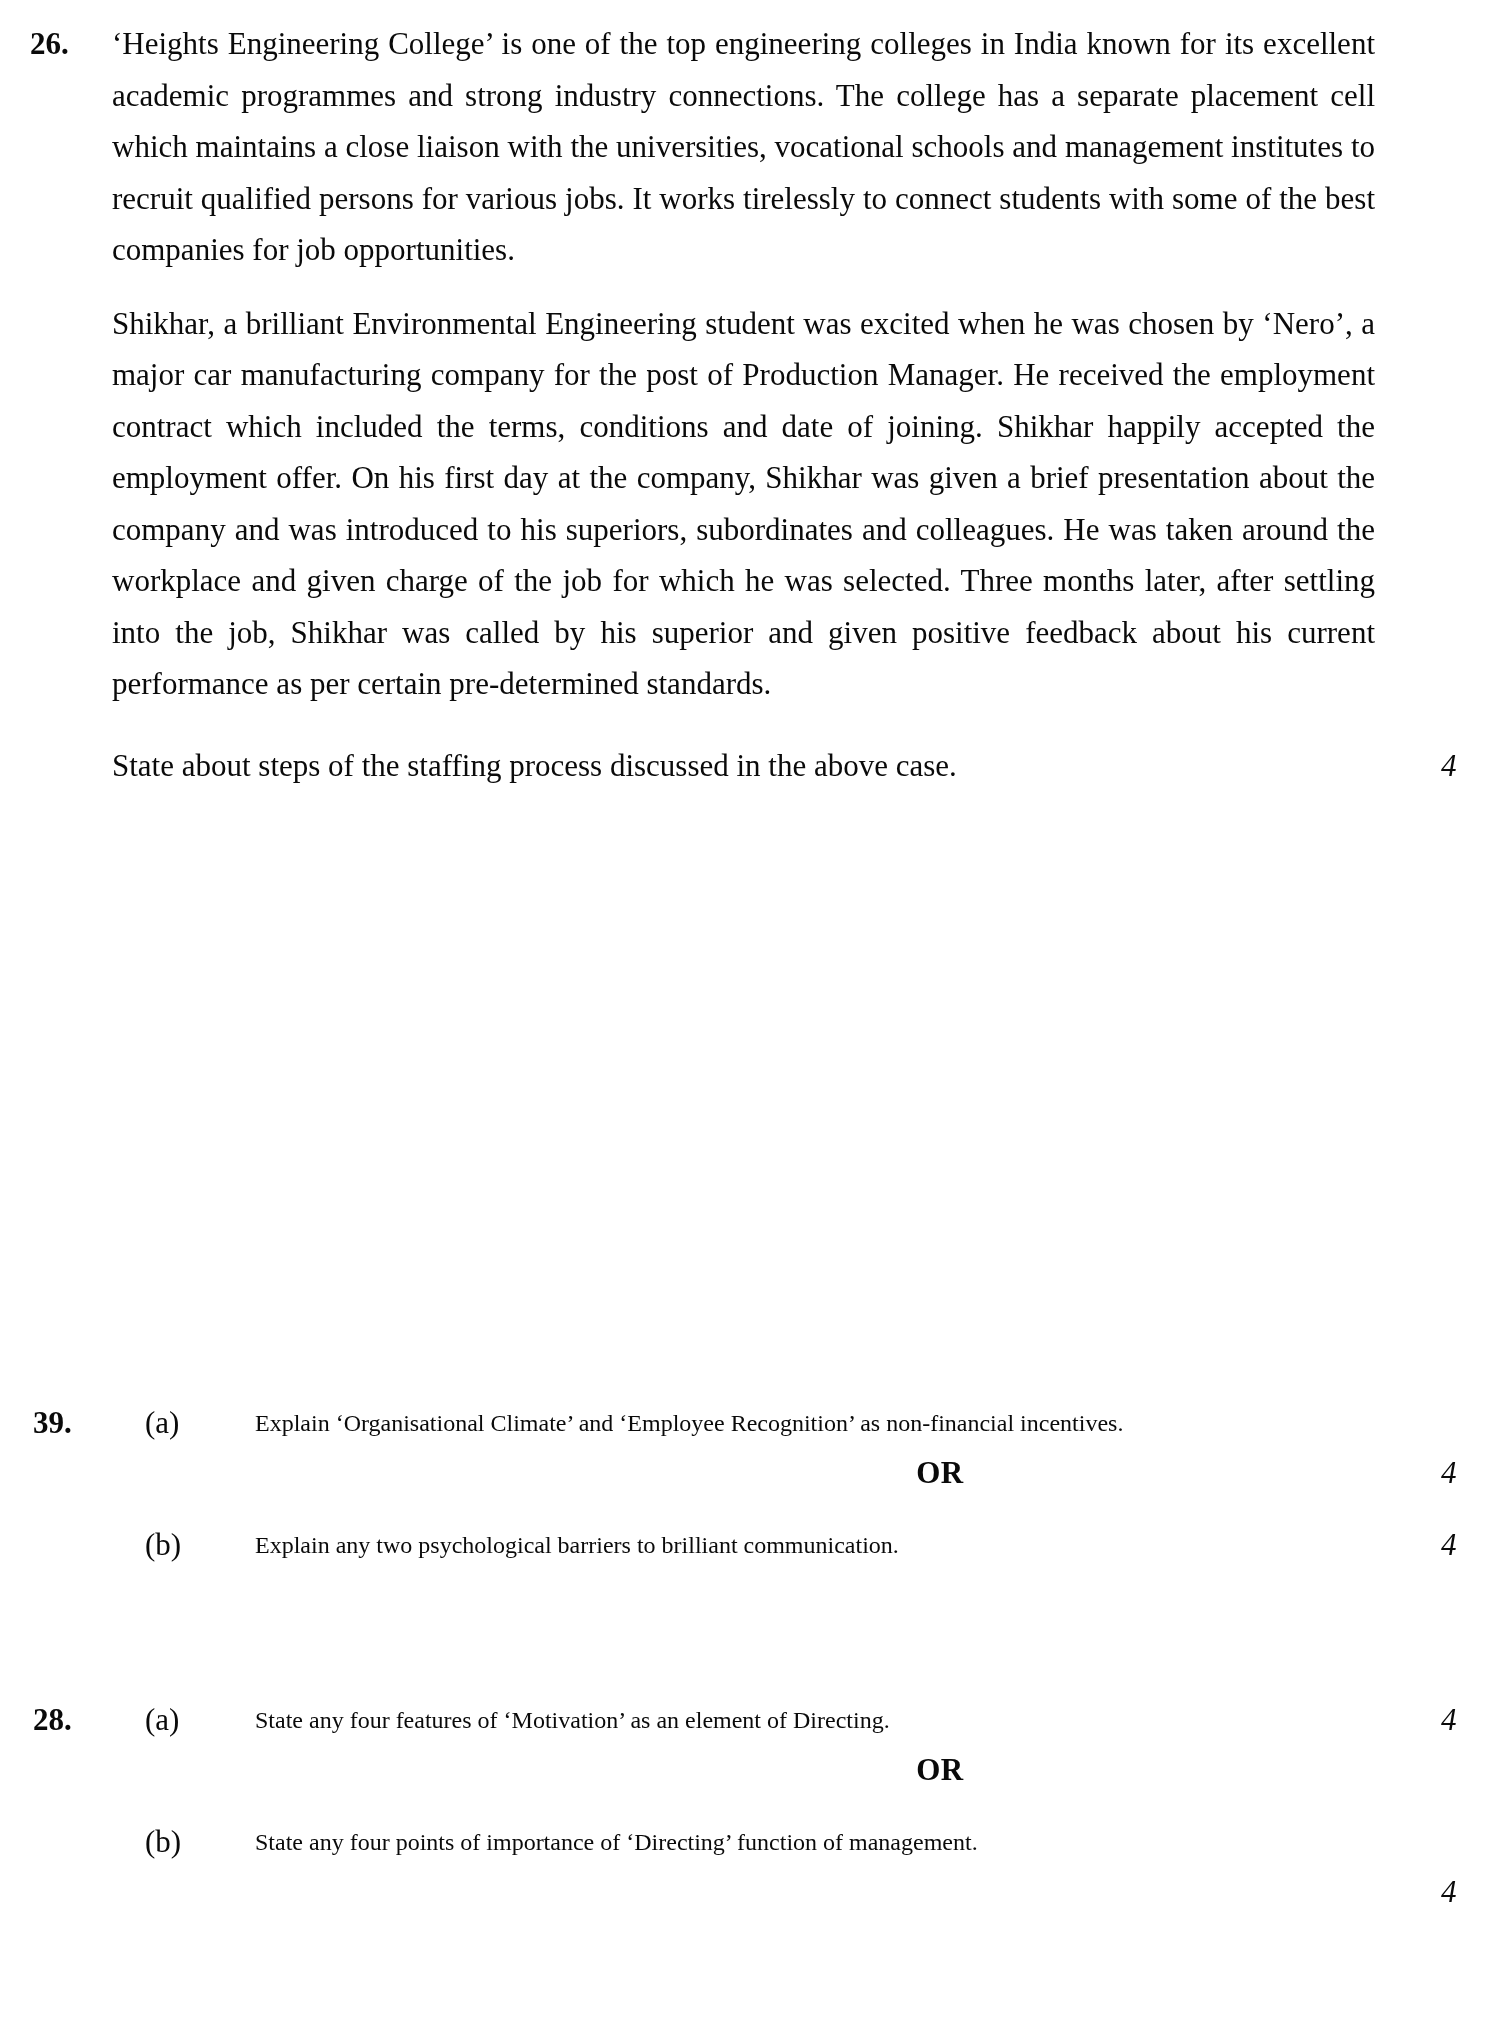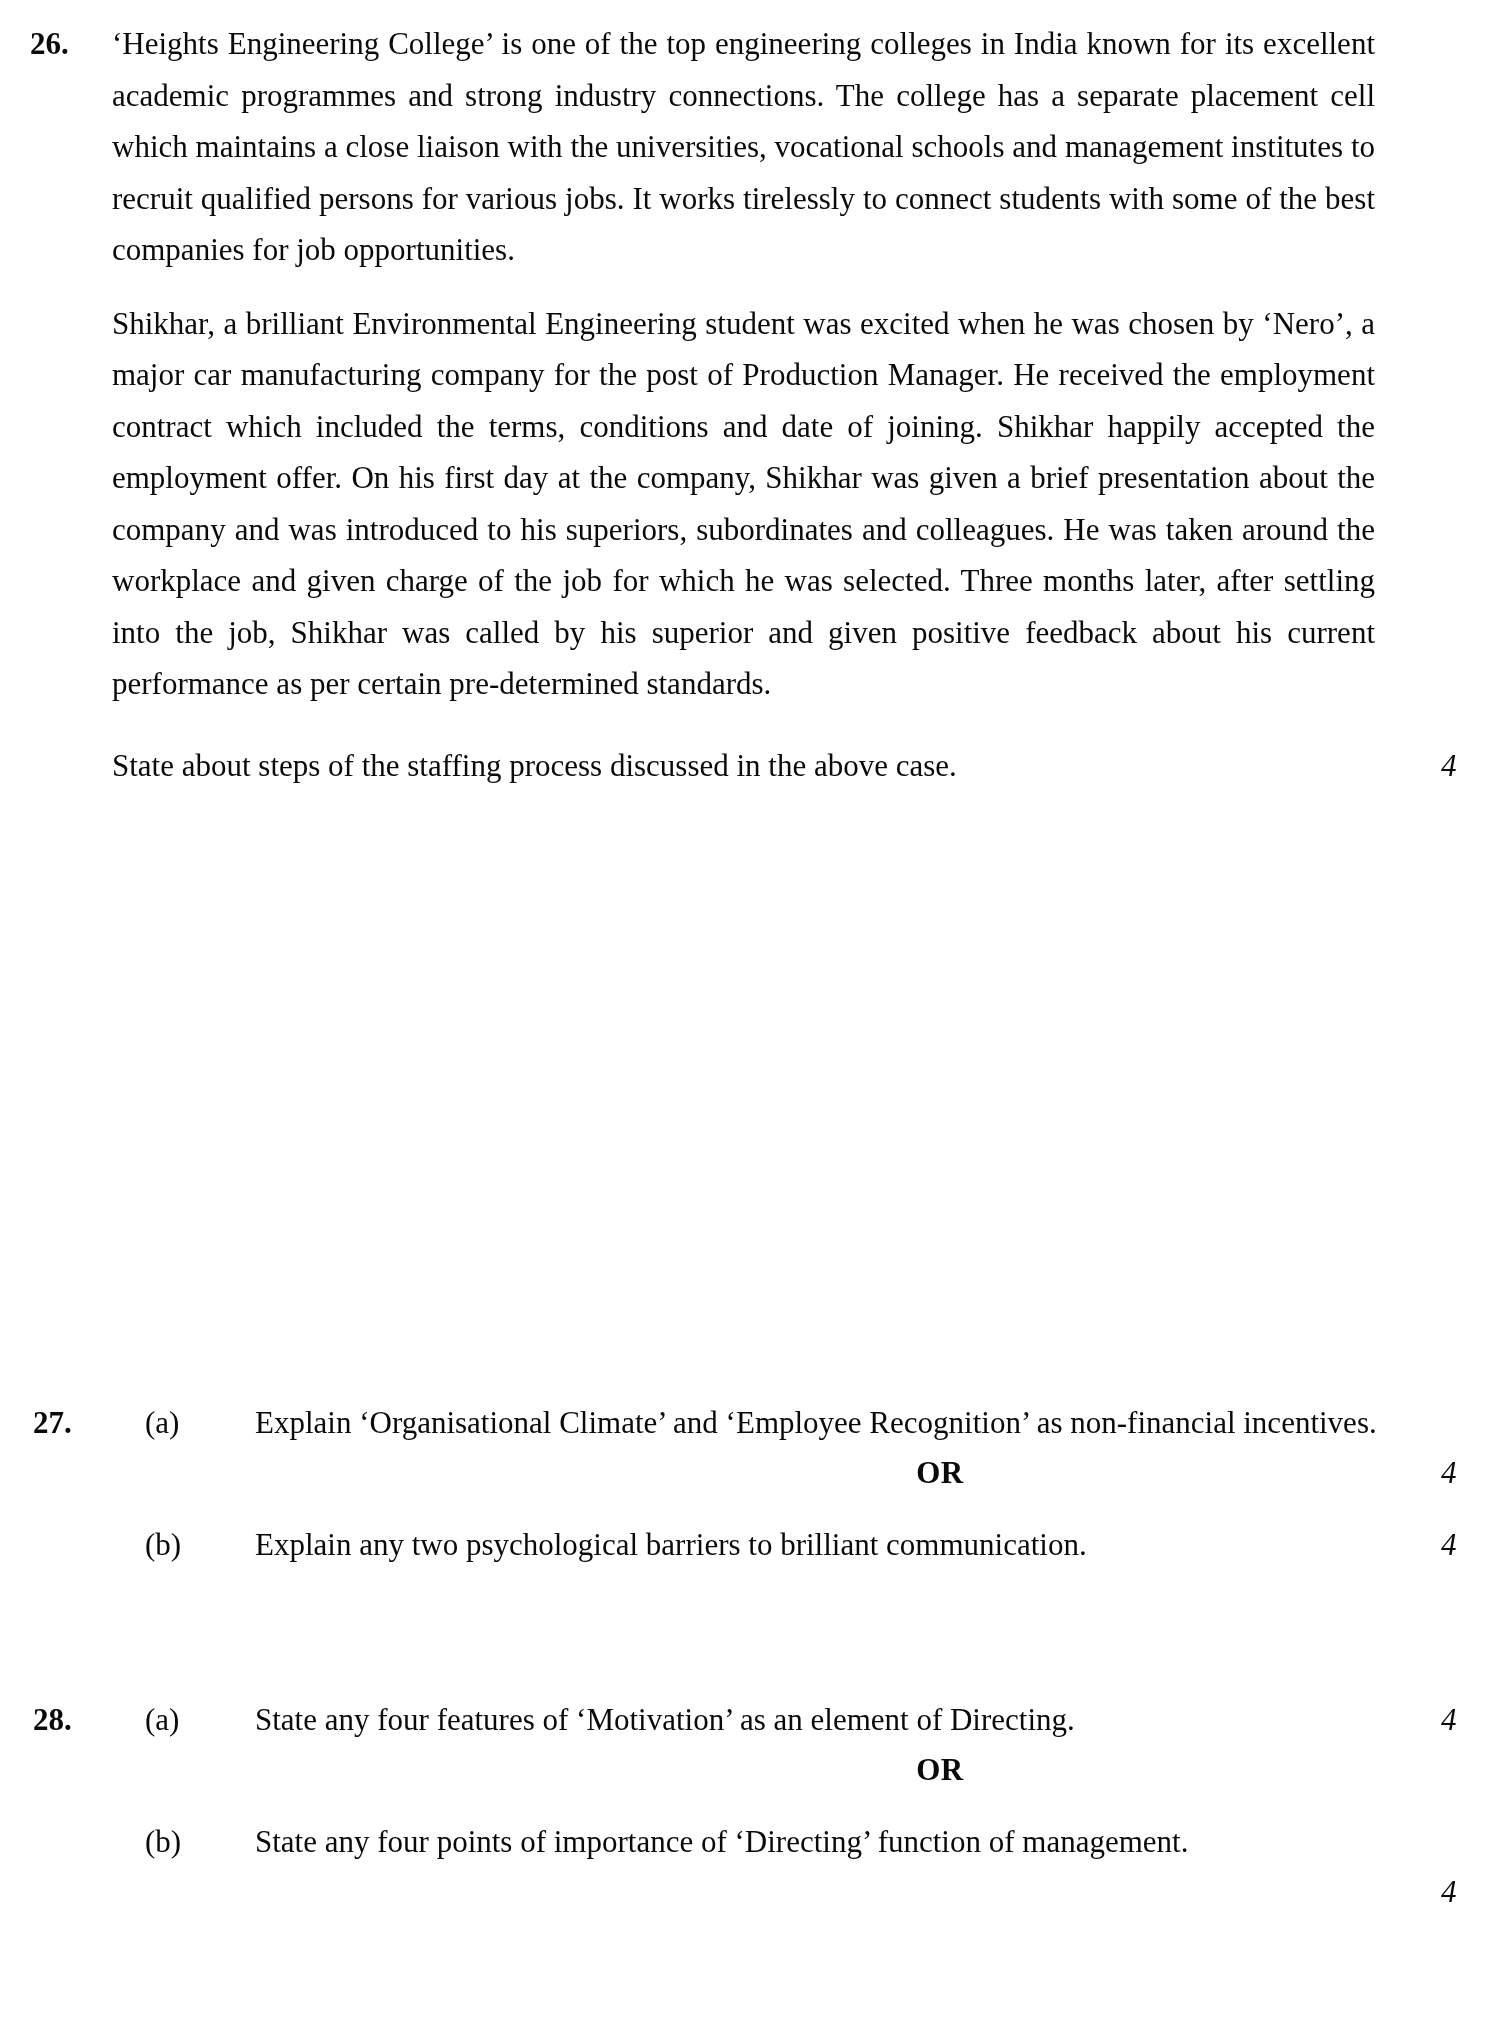--- a/index.html
+++ b/index.html
@@ -116,21 +116,21 @@
     position: absolute;
     left: 145px;
     top: 0;
     font-size: 31px;
     line-height: 50px;
   }
 
   .subtext {
     margin-left: 255px;
     margin-right: 89px;
-    font-size: 31px;
+    font-size: 24px;
     line-height: 50px;
     text-align: justify;
     text-justify: inter-word;
   }
   .subtext.nojust { text-align: left; }
 
   .sub-marks {
     position: absolute;
     font-style: italic;
     font-size: 31px;
@@ -161,21 +161,21 @@
       <p>‘Heights Engineering College’ is one of the top engineering colleges in India known for its excellent academic programmes and strong industry connections. The college has a separate placement cell which maintains a close liaison with the universities, vocational schools and management institutes to recruit qualified persons for various jobs. It works tirelessly to connect students with some of the best companies for job opportunities.</p>
       <p class="para-tight">Shikhar, a brilliant Environmental Engineering student was excited when he was chosen by ‘Nero’, a major car manufacturing company for the post of Production Manager. He received the employment contract which included the terms, conditions and date of joining. Shikhar happily accepted the employment offer. On his first day at the company, Shikhar was given a brief presentation about the company and was introduced to his superiors, subordinates and colleagues. He was taken around the workplace and given charge of the job for which he was selected. Three months later, after settling into the job, Shikhar was called by his superior and given positive feedback about his current performance as per certain pre-determined standards.</p>
       <div class="ask-row">
         <span class="ask-text">State about steps of the staffing process discussed in the above case.</span>
         <span class="marks">4</span>
       </div>
     </div>
   </div>
 
   <div class="qitem q27">
-    <div class="qnum-2">27.</div>
+    <div class="qnum-2">39.</div>
     <div class="sublist">
 
       <div class="subitem">
         <span class="sublabel">(a)</span>
         <div class="subtext">Explain ‘Organisational Climate’ and ‘Employee Recognition’ as non-financial incentives.</div>
         <span class="sub-marks" style="bottom:0;right:24px;top:50px;">4</span>
       </div>
 
       <div class="or-line">OR</div>
 

